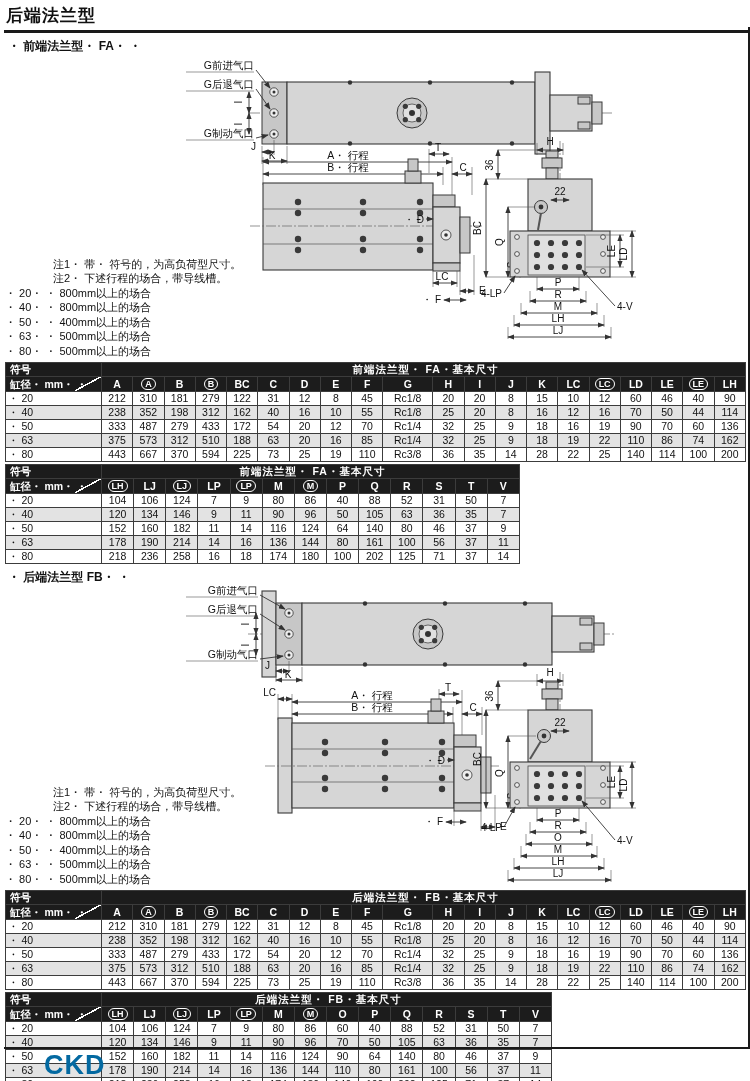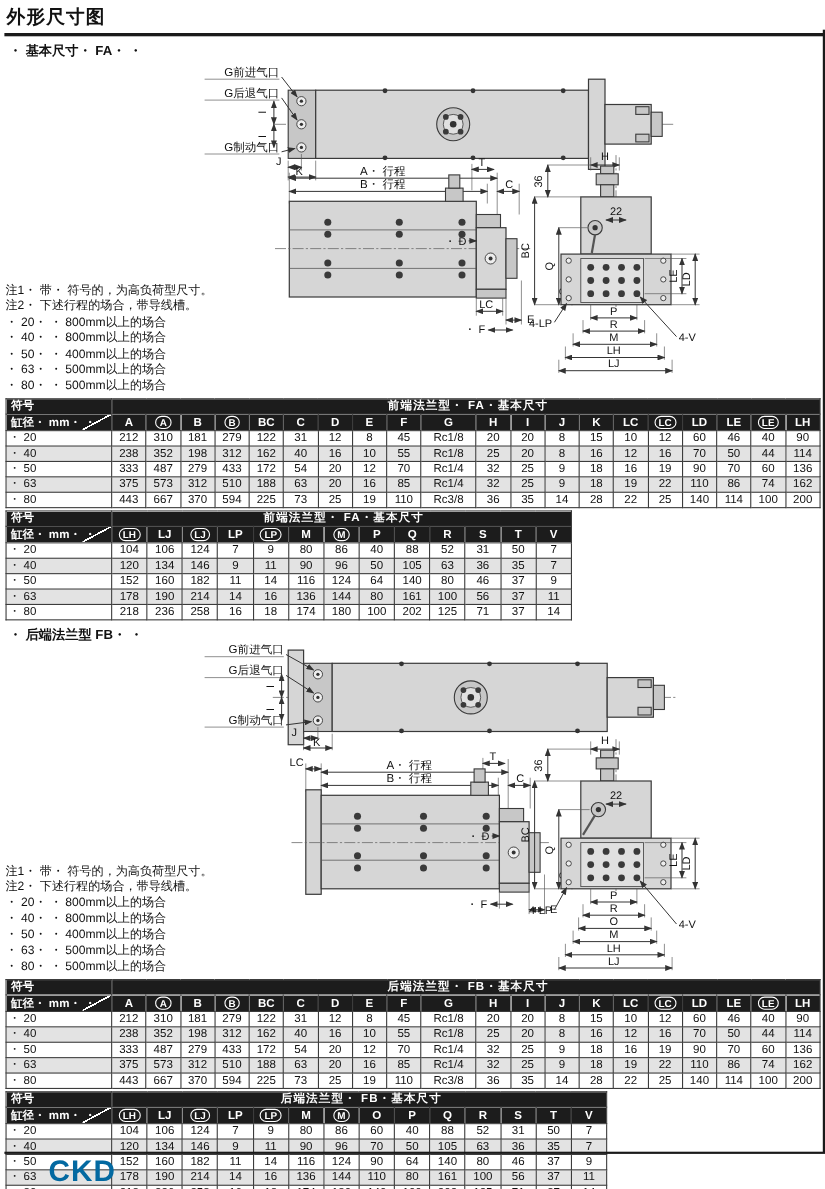--- a/index.html
+++ b/index.html
@@ -8,21 +8,21 @@
   .page-title{font-size:17px;font-weight:bold;margin:4px 0 0 6px;letter-spacing:1px;}
   .title-rule{height:3px;background:#1a1a1a;margin:3px 0 0 4px;}
   .right-rule{position:absolute;top:27px;right:0;width:2px;height:1021px;background:#1a1a1a;}
   .bottom-rule{position:absolute;left:4px;right:0;top:1047px;height:2px;background:#1a1a1a;}
   .sec-head{font-size:12px;font-weight:bold;margin:5px 0 0 8px;}
   .draw-wrap{position:relative;width:601px;}
   .fa-wrap{height:305px;}
   .fb-wrap{height:302px;}
   .draw-wrap svg{position:absolute;left:0;top:0;}
   .notes{position:absolute;left:5px;bottom:2px;width:240px;font-size:11px;line-height:14.5px;}
-  .notes .nline{white-space:nowrap;}
+  .notes .nline{white-space:nowrap;margin-left:48px;}
   .notes .nbul{white-space:nowrap;}
   
   table.dim{border-collapse:collapse;table-layout:fixed;margin:2px 0 0 5px;
             font-size:10.5px;line-height:11px;border-radius:11px;}
   table.dim th,table.dim td{border:1px solid #3c3c3c;padding:1px 2px;height:11px;
             text-align:center;overflow:hidden;white-space:nowrap;}
   table.dim th{background:#1c1c1c;color:#fff;font-weight:bold;font-size:10.5px;}
   table.dim th.ht{text-align:center;padding-left:6px;letter-spacing:1px;}
   table.dim th.hl{text-align:left;padding-left:4px;position:relative;}
   table.dim th.diag::after{content:"";position:absolute;right:0;top:0;width:26px;height:100%;
@@ -46,25 +46,25 @@
   .det{stroke:#555;stroke-width:0.7;fill:none;}
   text.t{font:10px "Liberation Sans",sans-serif;fill:#111;}
   text.tc{font:10.5px "Liberation Sans",sans-serif;fill:#111;}
   .ckd-logo{position:absolute;left:44px;top:1050px;font-size:27px;font-weight:900;
         color:#0369a1;letter-spacing:1px;font-family:"Liberation Sans",sans-serif;}
 </style>
 </head>
 <body>
 
 <div class="page">
-  <div class="page-title">外形尺寸图</div>
+  <div class="page-title">后端法兰型</div>
   <div class="title-rule"></div>
   <div class="right-rule"></div>
 
-  <div class="sec-head">・ 基本尺寸・ FA・ ・</div>
+  <div class="sec-head">・ 前端法兰型・ FA・ ・</div>
 
   <div class="draw-wrap fa-wrap">
     <svg viewBox="0 0 748 295" width="748" height="295">
       <defs>
         <marker id="a1" orient="auto-start-reverse" markerWidth="8" markerHeight="6" refX="7" refY="3">
           <path d="M0,0 L8,3 L0,6 z" fill="#333"></path>
         </marker>
       </defs>
 
       <g>

